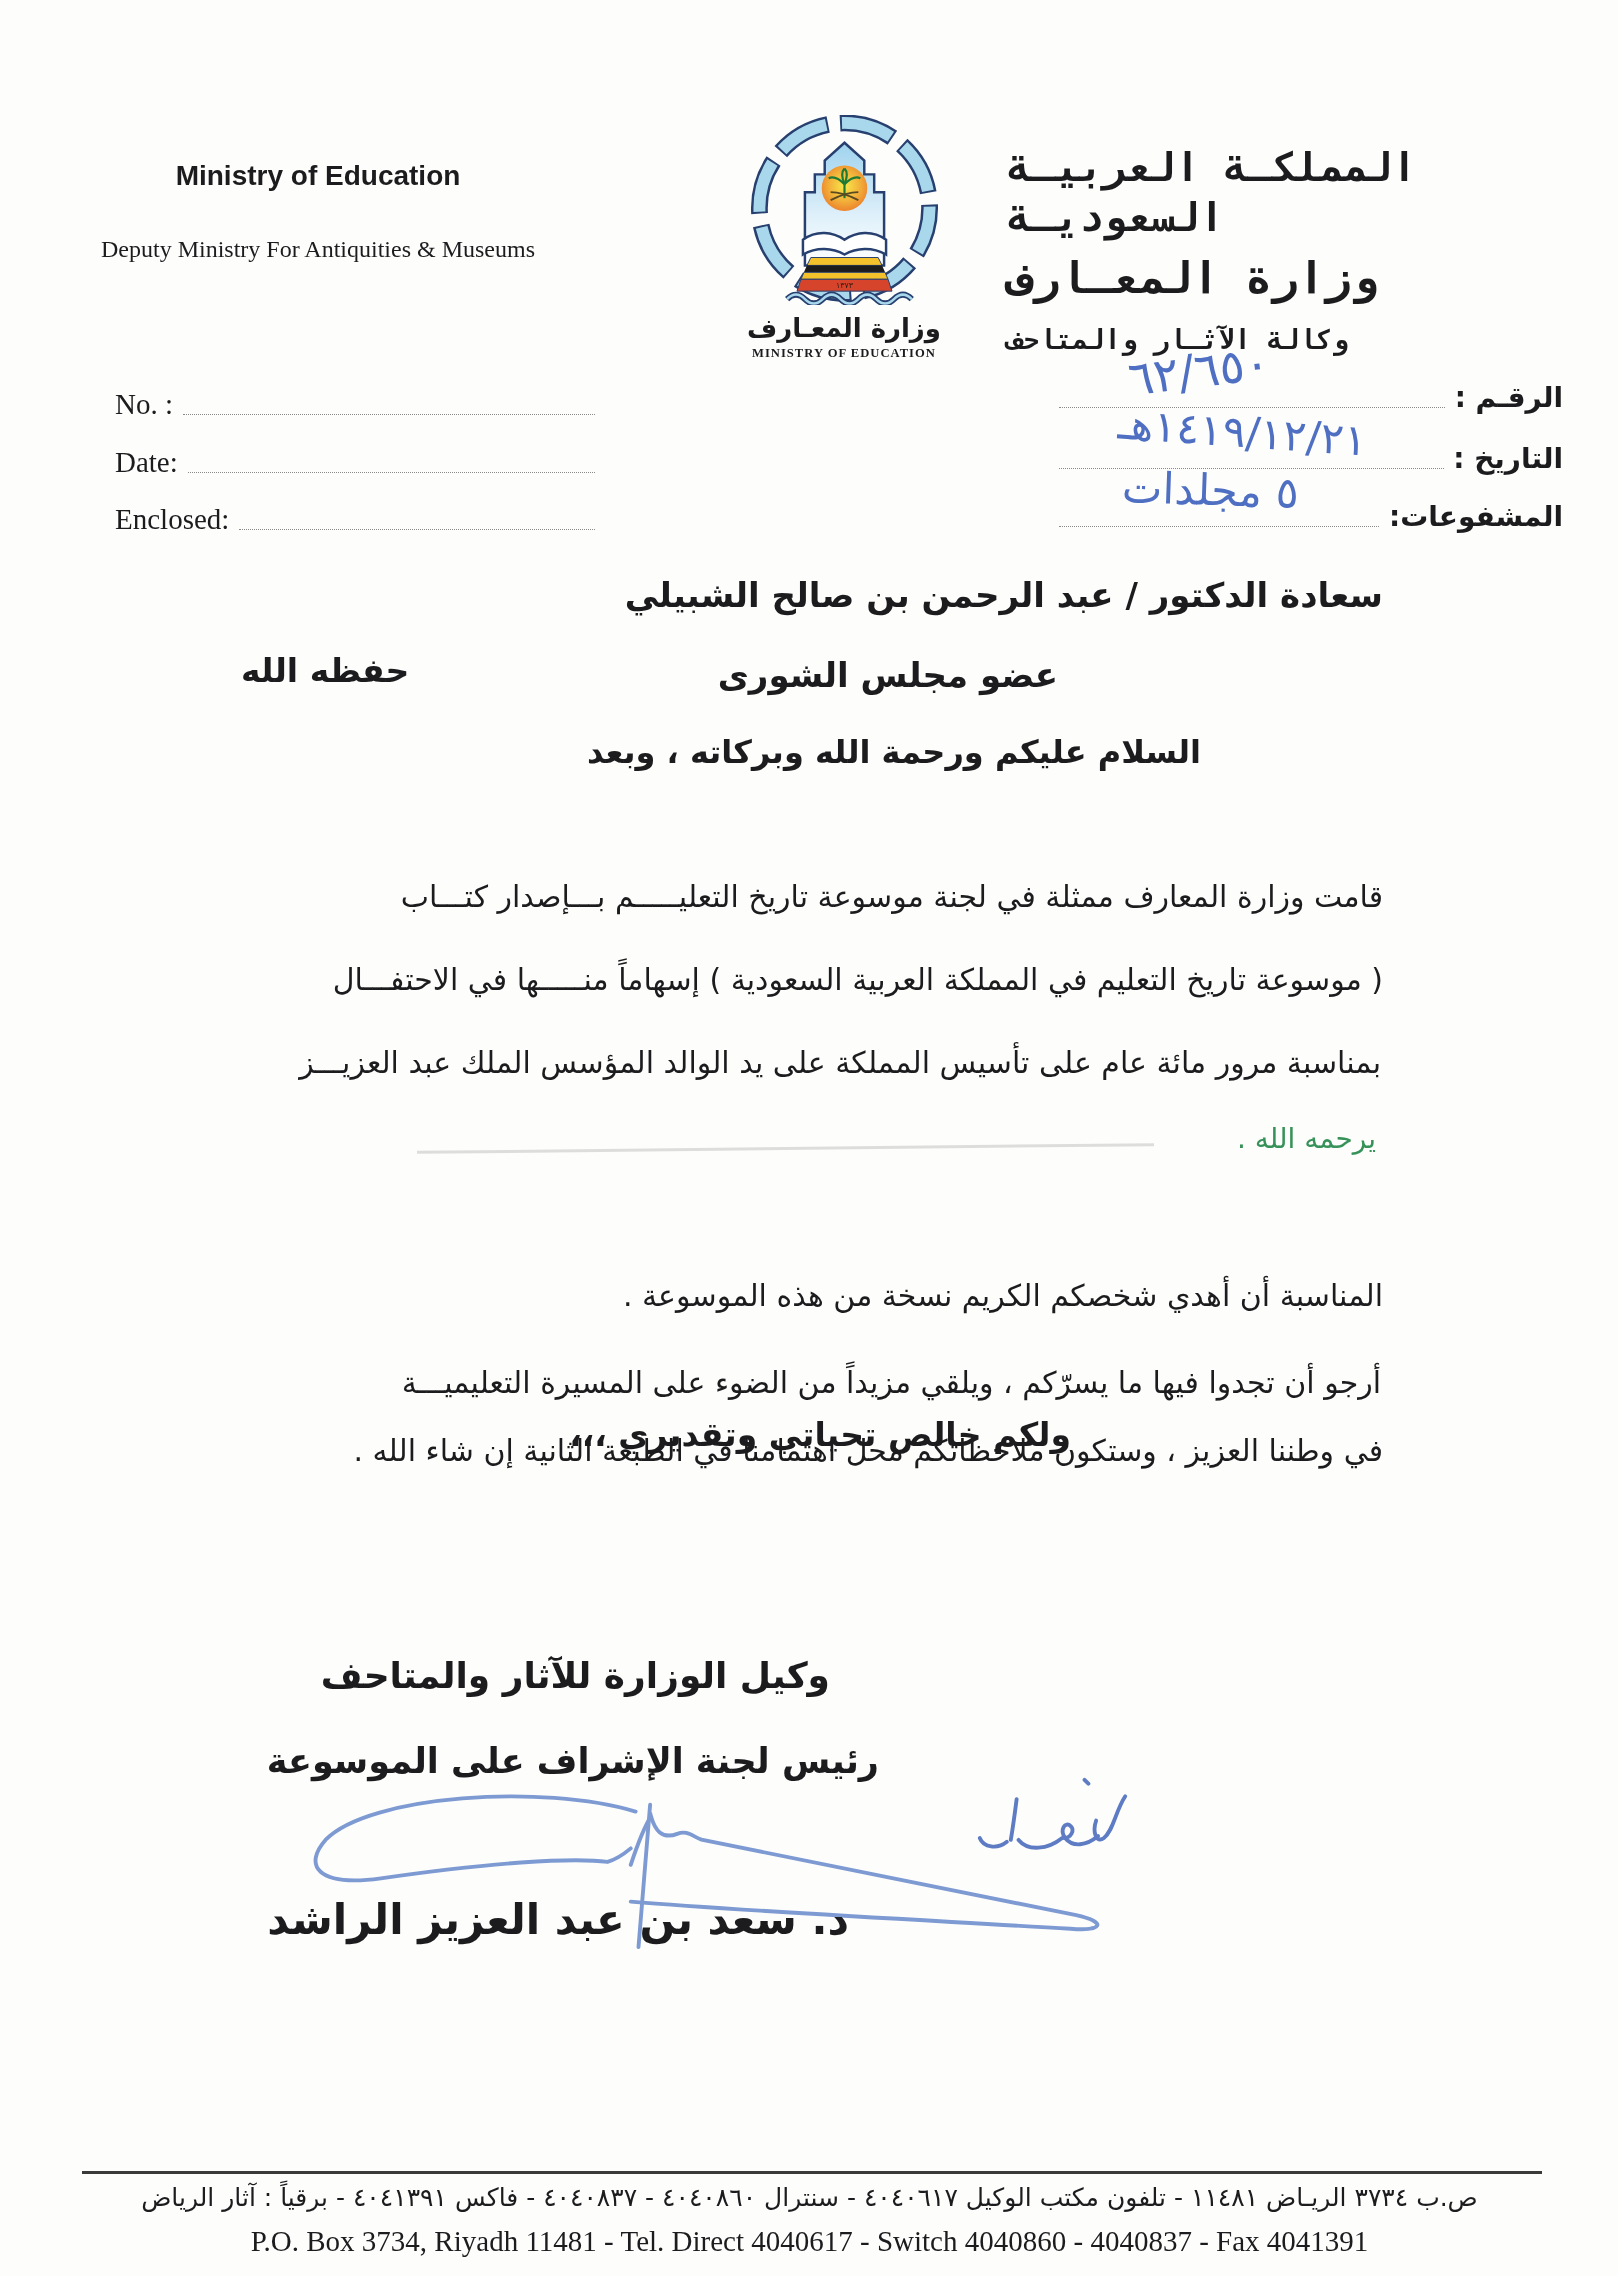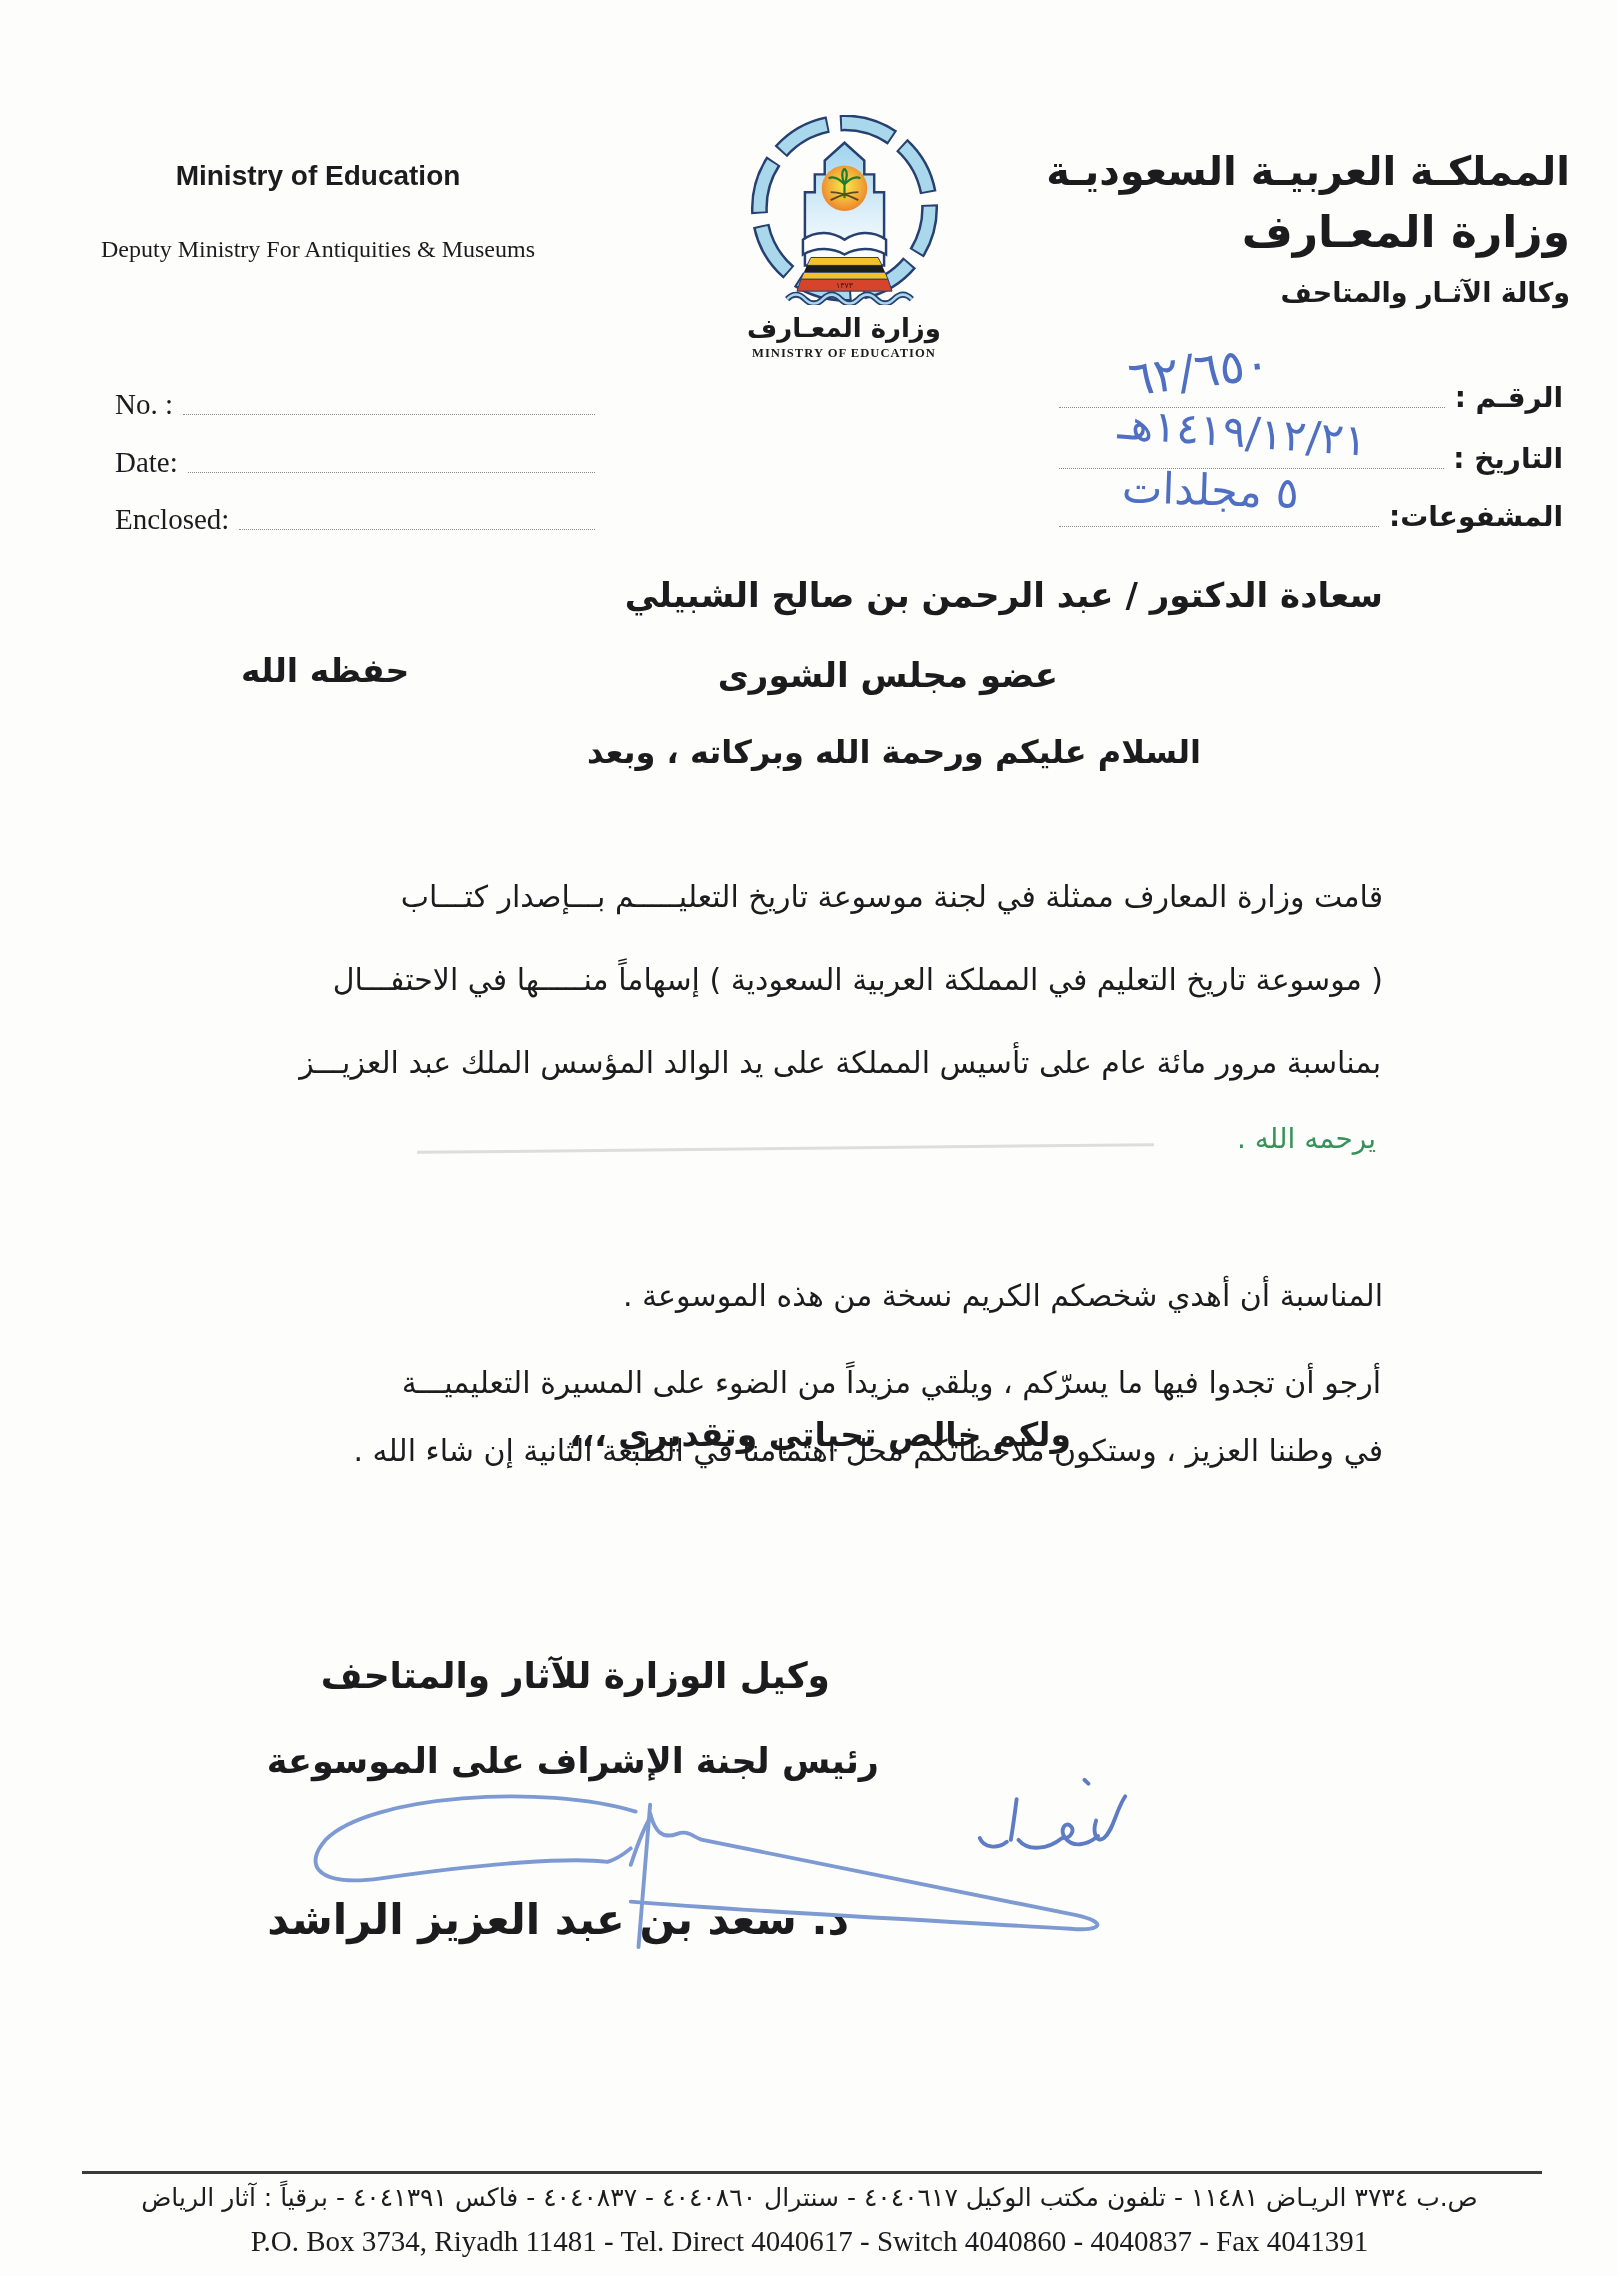--- a/index.html
+++ b/index.html
@@ -10,21 +10,21 @@
   }
   .abs{position:absolute;line-height:1.25;}
   .nowrap{white-space:nowrap;}
   .rtl{direction:rtl;}
   .b{font-weight:bold;}
   
   .hdr-en{left:85px;top:144px;width:466px;text-align:center;}
   .hdr-en .l1{font-family:"Liberation Serif",serif;font-style:italic;font-weight:700;font-size:34px;}
   .hdr-en .l2{font-family:"Liberation Sans",sans-serif;font-weight:700;font-size:28px;margin-top:13.6px;}
   .hdr-en .l3{font-family:"Liberation Serif",serif;font-size:24px;margin-top:41px;}
-  .hdr-ar{right:49px;top:146px;width:563px;text-align:right;direction:rtl;}
+  .hdr-ar{right:49px;top:146px;width:563px;text-align:left;direction:rtl;font-family:Liberation Mono, monospace;}
   .hdr-ar .l1{font-size:40px;font-weight:bold;}
   .hdr-ar .l2{font-size:44px;font-weight:bold;margin-top:7.8px;}
   .hdr-ar .l3{font-size:27px;font-weight:bold;margin-top:17.5px;}
   
   .logo-wrap{left:720px;top:115px;width:248px;text-align:center;}
   .logo-ar{font-size:26px;font-weight:bold;margin-top:1.9px;}
   .logo-en{font-family:"Liberation Serif",serif;font-size:12.6px;letter-spacing:1px;font-weight:600;margin-top:1.9px;}
   
   .refrow{display:flex;align-items:flex-end;}
   .refrow .lead{flex:1;border-bottom:1.9px dotted #8a8a8a;margin:0 9.7px 6.8px 9.7px;height:1px;}

